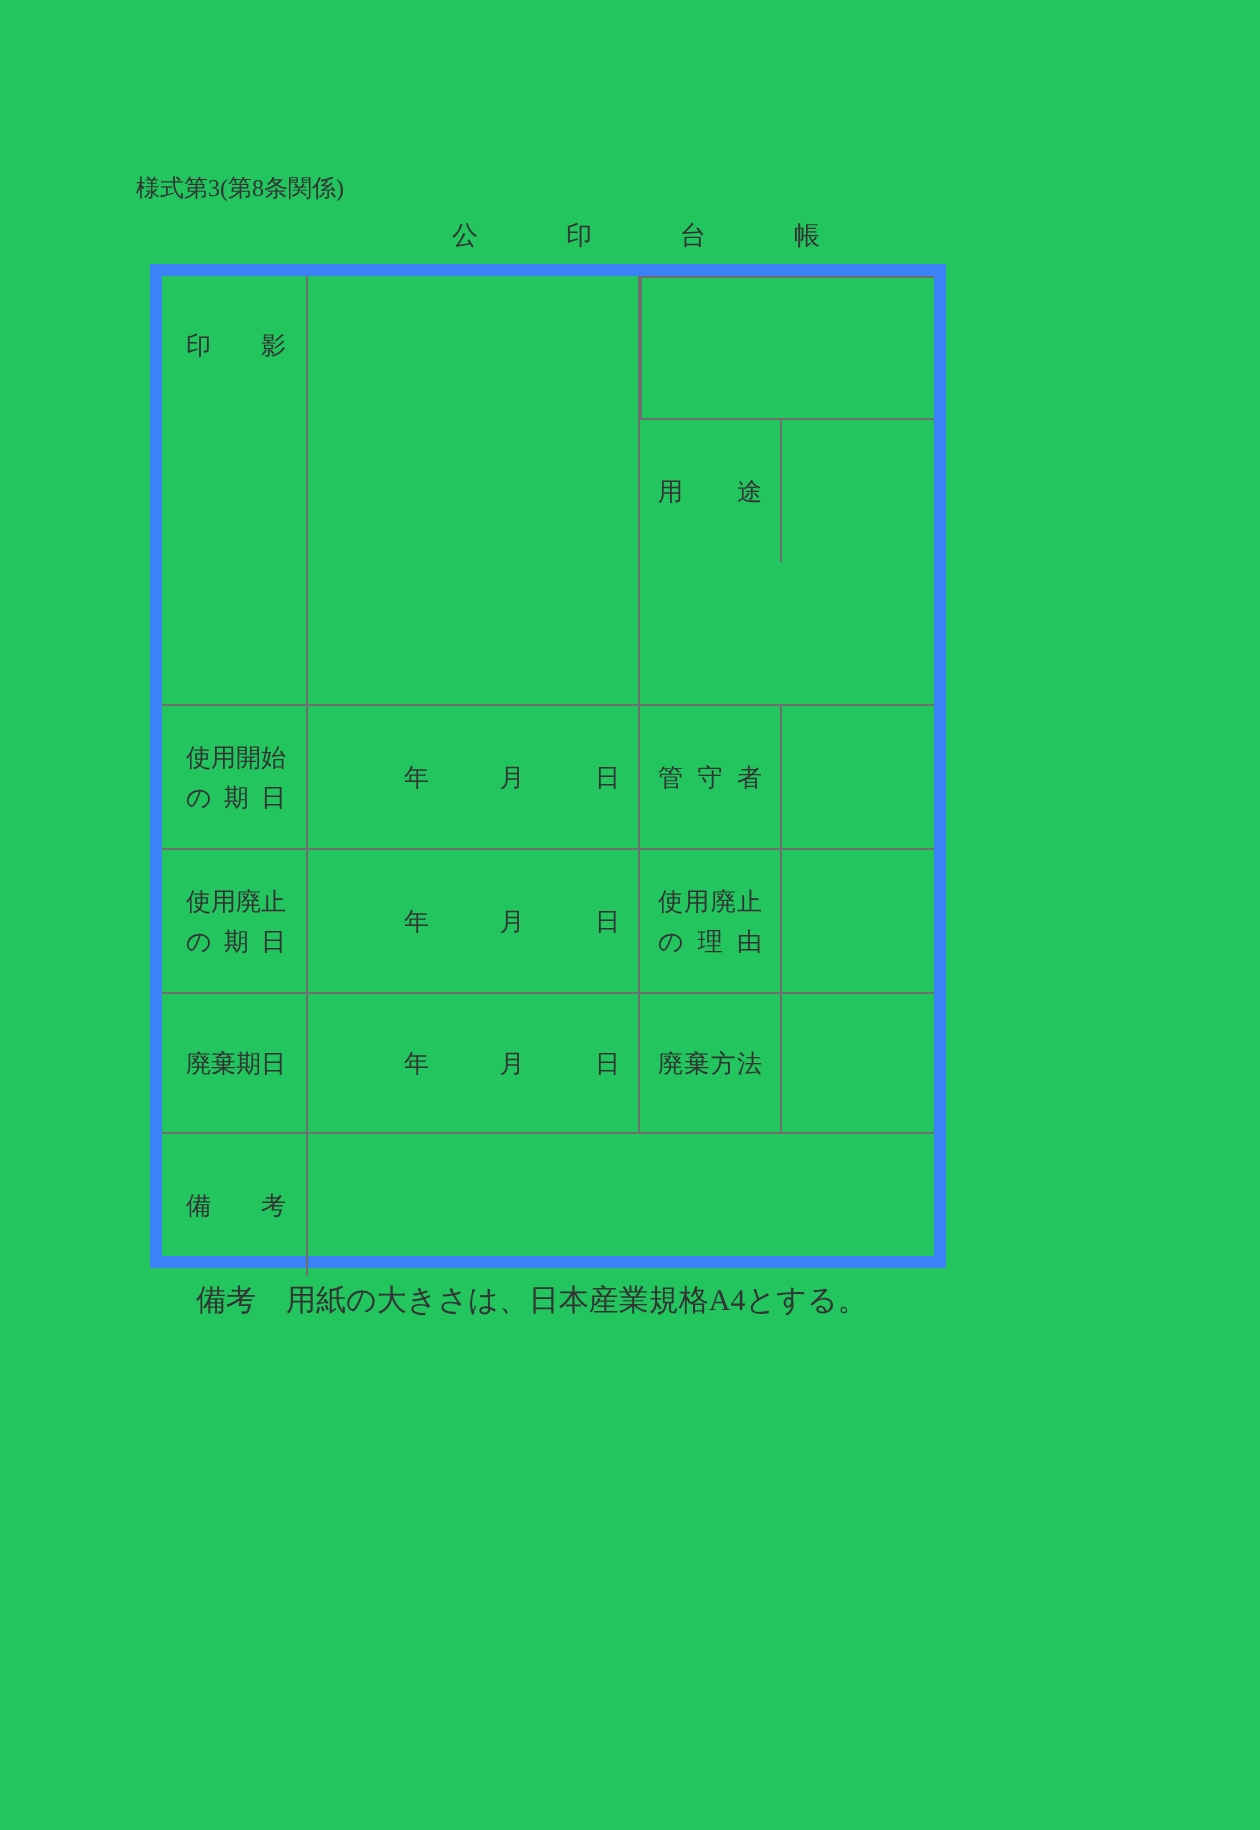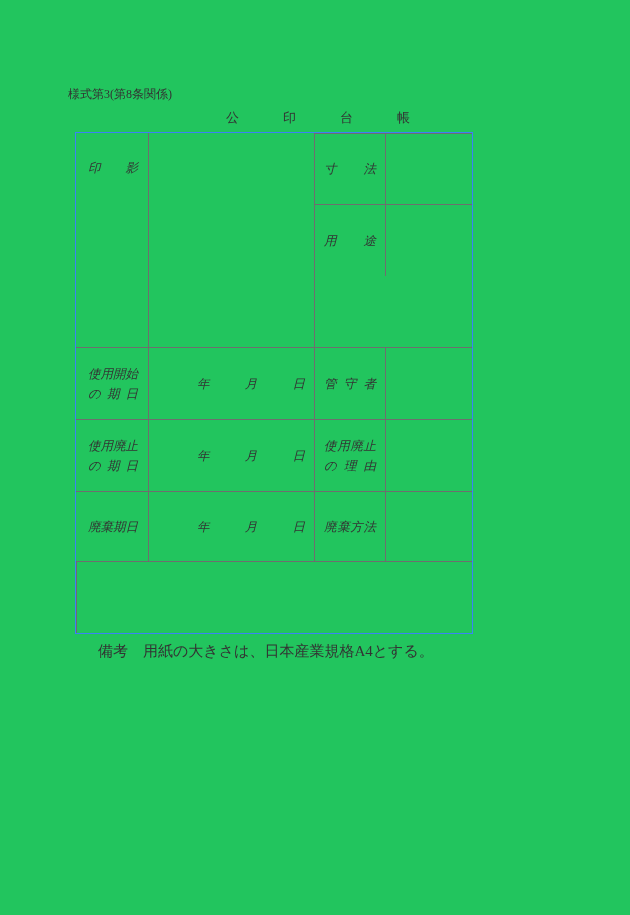--- a/index.html
+++ b/index.html
@@ -25,22 +25,21 @@
     position: absolute;
     left: 226px; top: 109px;
     font-size: 13px; line-height: 18px;
     letter-spacing: 44px;
     white-space: nowrap;
   }
   .form-table {
     position: absolute;
     left: 75px; top: 132px;
     width: 398px; height: 502px;
-    border: 1px solid #3b82f6;
-    font-style: italic;
+    border: 6px solid #3b82f6;
   }
   .trow { display: flex; width: 100%; }
   .h-top { height: 214px; }
   .h72 { height: 72px; }
   .h70 { height: 70px; }
   .bt { border-top: 1px solid #6e6e6e; }
   .bl { border-left: 1px solid #6e6e6e; }
   .cell { height: 100%; }
   .c1 { width: 72px; }
   .c2 { width: 166px; }
@@ -86,23 +85,20 @@
 
   <div class="form-table">
 
     <div class="trow h-top">
       <div class="cell c1 cell-label top-label pl1">
         <span class="jlabel w1">印影</span>
       </div>
       <div class="cell c2 bl"></div>
       <div class="c34 bl">
         <div class="subrow sh71 bt">
-          <div class="cell c3s cell-label pl3">
-            <span class="jlabel w3">寸法</span>
-          </div>
           <div class="cell c4 bl"></div>
         </div>
         <div class="subrow sh72 bt">
           <div class="cell c3s cell-label pl3">
             <span class="jlabel w3">用途</span>
           </div>
           <div class="cell c4 bl"></div>
         </div>
       </div>
     </div>
@@ -149,20 +145,23 @@
       <div class="cell c2 bl date-cell">
         <span class="jlabel date">年月日</span>
       </div>
       <div class="cell c3 bl cell-label pl3">
         <span class="jlabel w3">廃棄方法</span>
       </div>
       <div class="cell c4 bl"></div>
     </div>
 
     <div class="trow h72 bt">
+      <div class="cell c1 cell-label pl1">
+        <span class="jlabel w1">備考</span>
+      </div>
       <div class="cell crest bl"></div>
     </div>
 
   </div>
 
   <div class="note">備考　用紙の大きさは、日本産業規格A4とする。</div>
 
 </div>
 
 </body></html>

